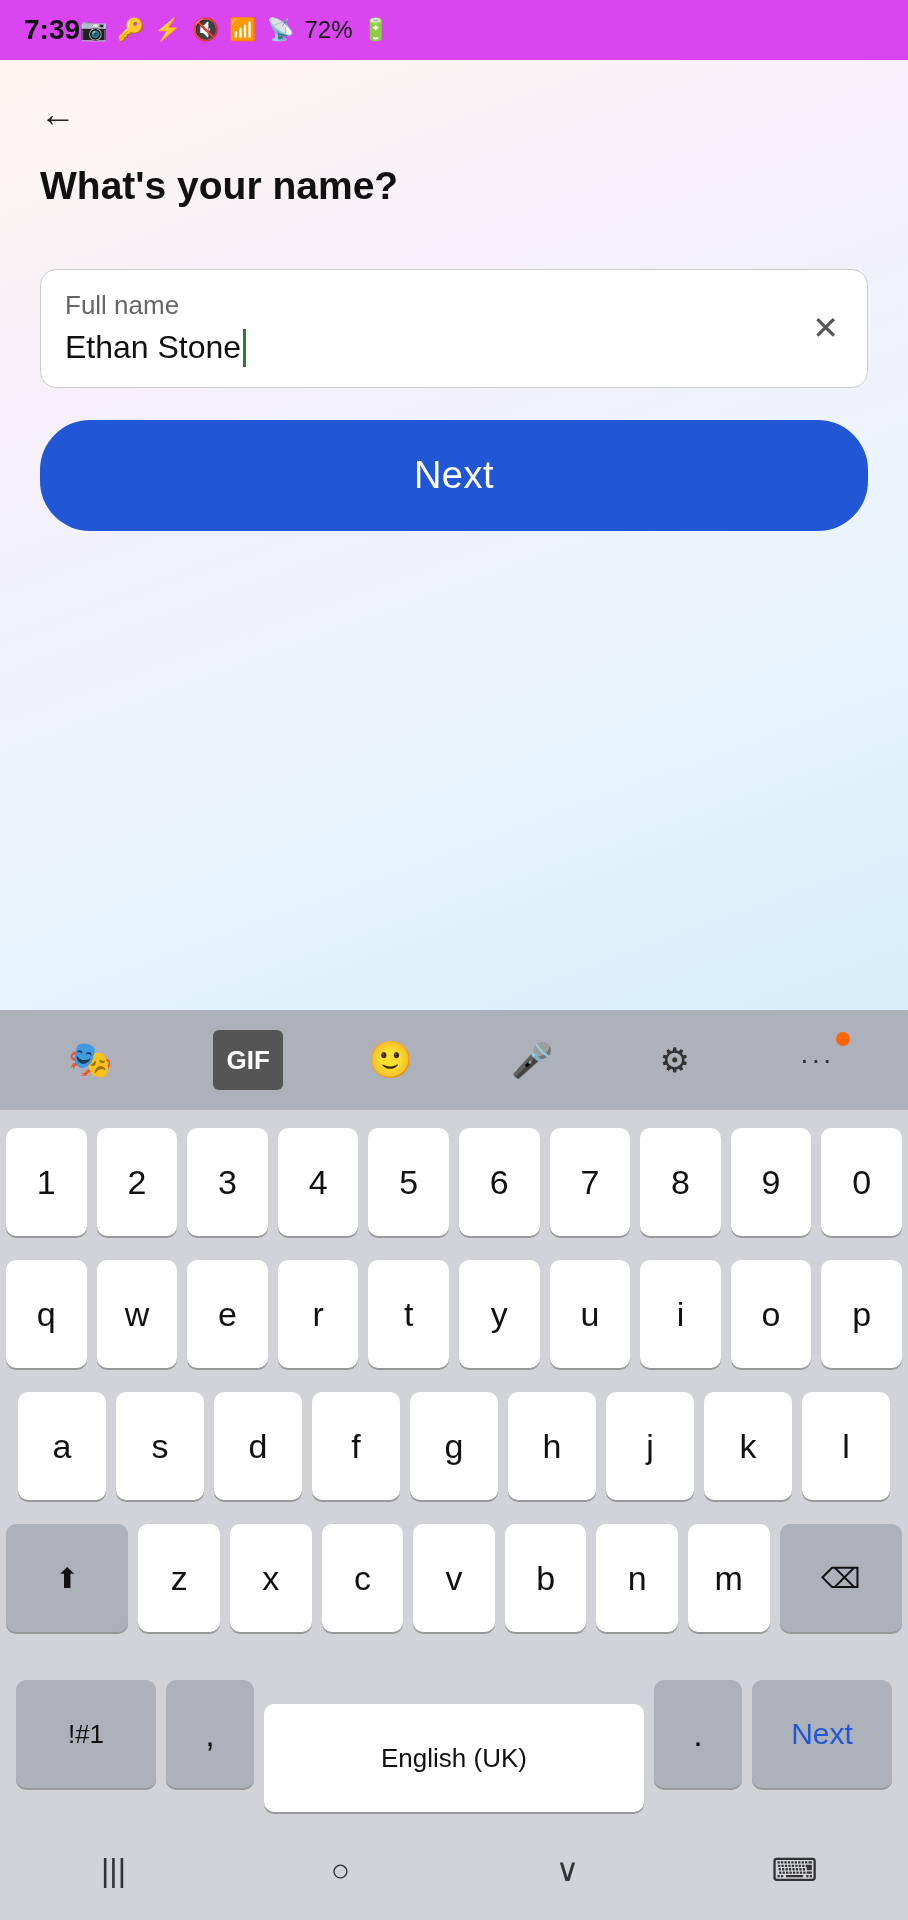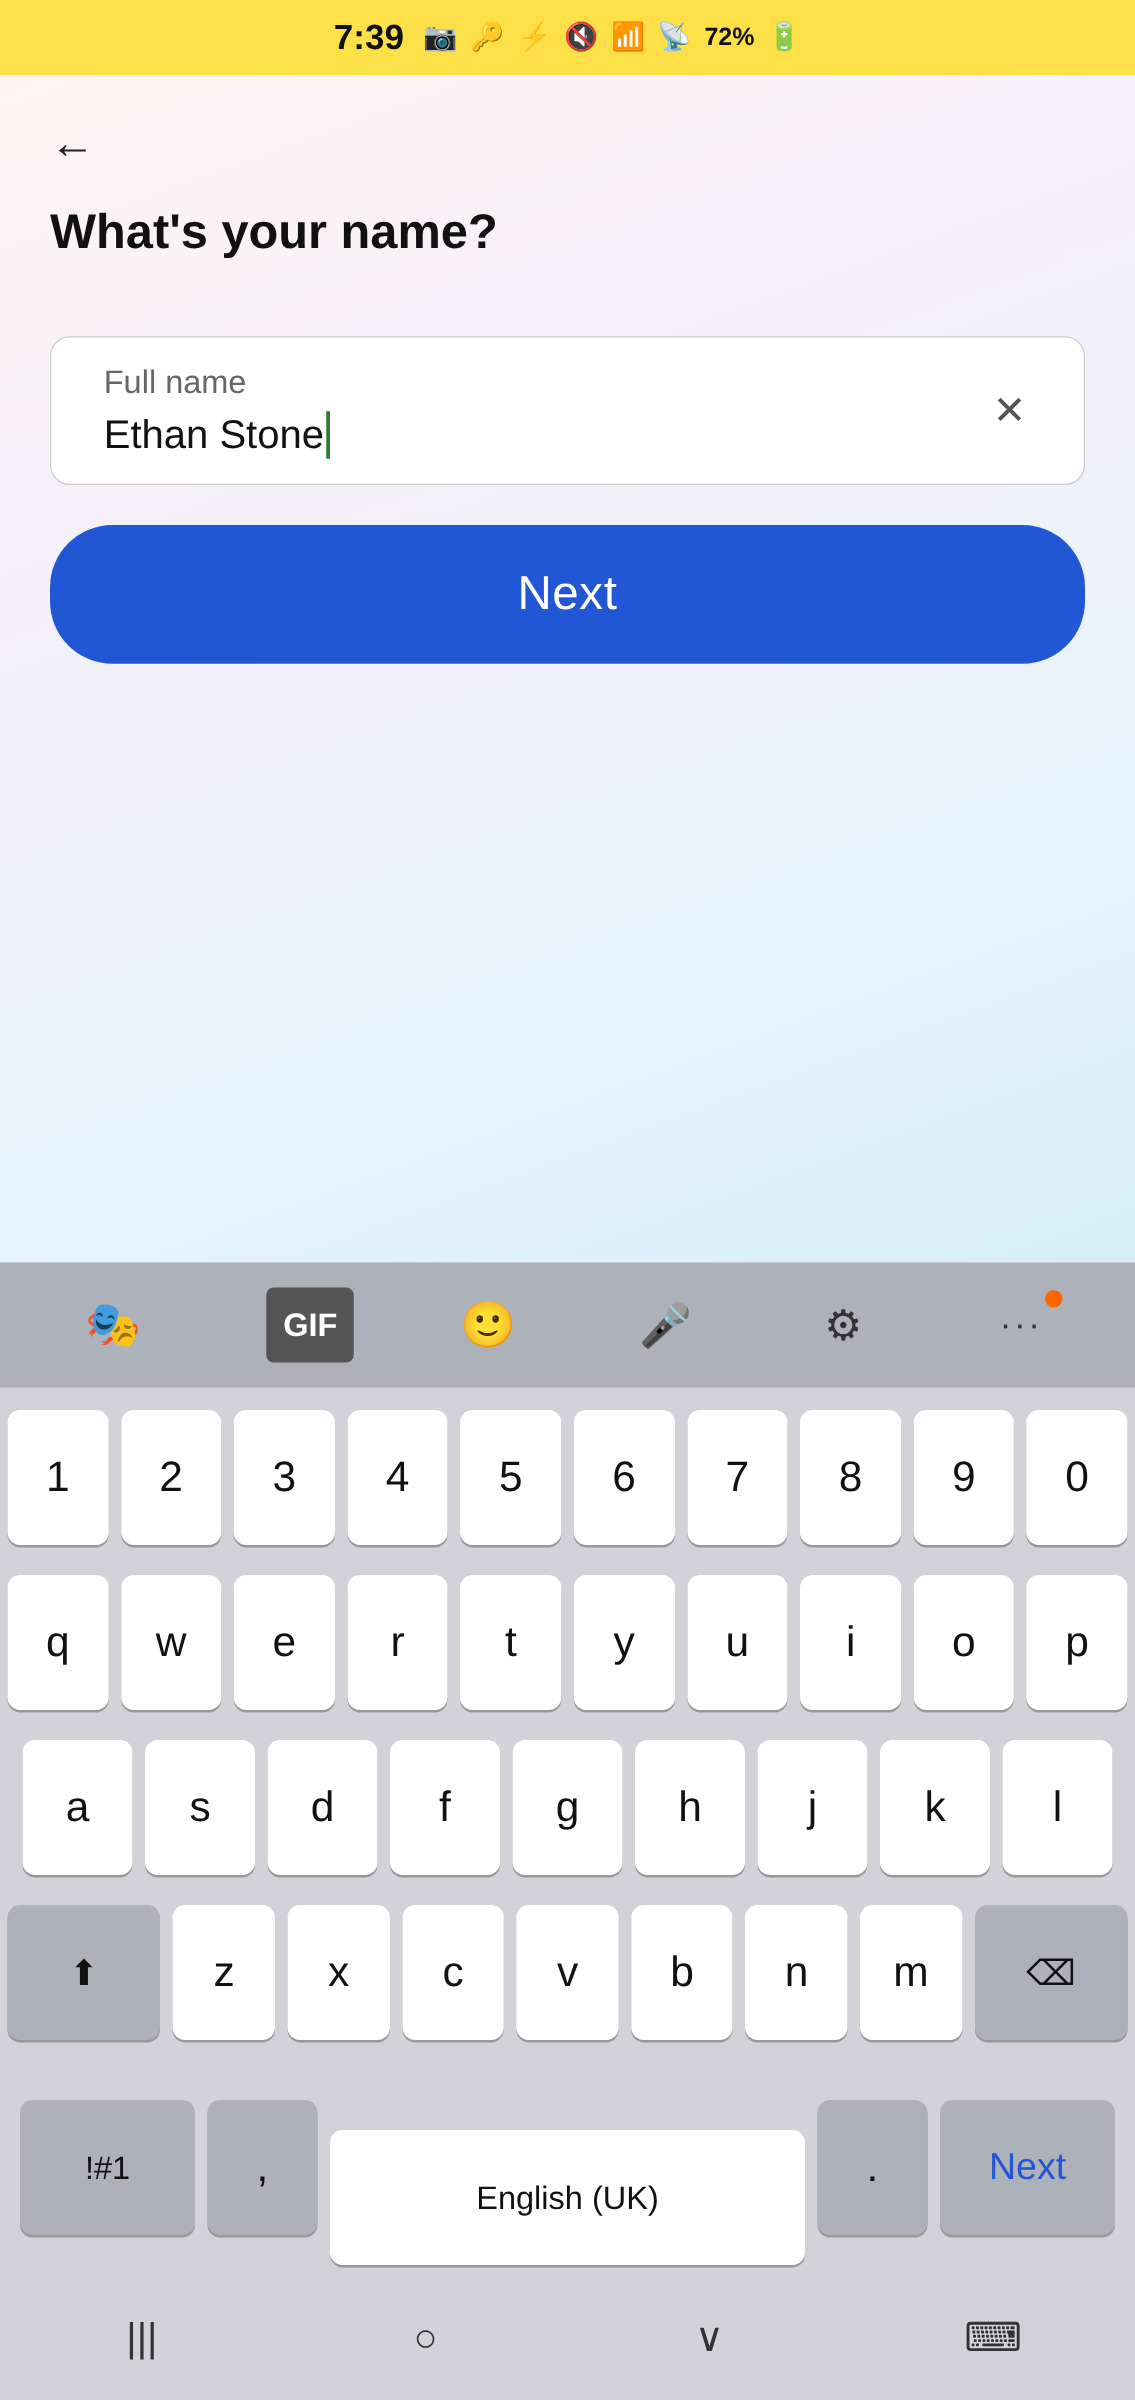--- a/index.html
+++ b/index.html
@@ -10,47 +10,46 @@
       height: 1920px;
       font-family: 'Segoe UI', Arial, sans-serif;
       overflow: hidden;
       background: #f0f4f8;
       display: flex;
       flex-direction: column;
     }
 
     
     .status-bar {
-      background: #fde047;
-      display: flex;
-      align-items: center;
-      justify-content: center;
+      background: #d946ef;
+      display: flex;
+      align-items: center;
+      justify-content: flex-start;
       padding: 0 24px;
       height: 60px;
       flex-shrink: 0;
-      gap: 16px;
     }
 
     .status-time {
       font-size: 28px;
       font-weight: 600;
       color: #111;
     }
 
     .status-icons {
       display: flex;
       align-items: center;
       gap: 10px;
       font-size: 22px;
       color: #111;
     }
 
     .battery-text {
-      font-size: 20px;
-      font-weight: 700;
+      font-size: 24px;
+      font-weight: 400;
       color: #111;
     }
 
     
     .main-content {
       flex: 1;
       background: linear-gradient(160deg, #fdf6f0 0%, #f5f0fa 30%, #e8f4fd 70%, #d6edf8 100%);
       padding: 28px 40px;
       display: flex;
       flex-direction: column;
@@ -79,21 +78,21 @@
       color: #111;
       margin-bottom: 60px;
       line-height: 1.15;
     }
 
     
     .input-container {
       background: #fff;
       border: 1.5px solid #ccc;
       border-radius: 16px;
-      padding: 20px 42px;
+      padding: 20px 24px;
       display: flex;
       align-items: flex-start;
       justify-content: space-between;
       margin-bottom: 32px;
       position: relative;
     }
 
     .input-wrapper {
       flex: 1;
       display: flex;

